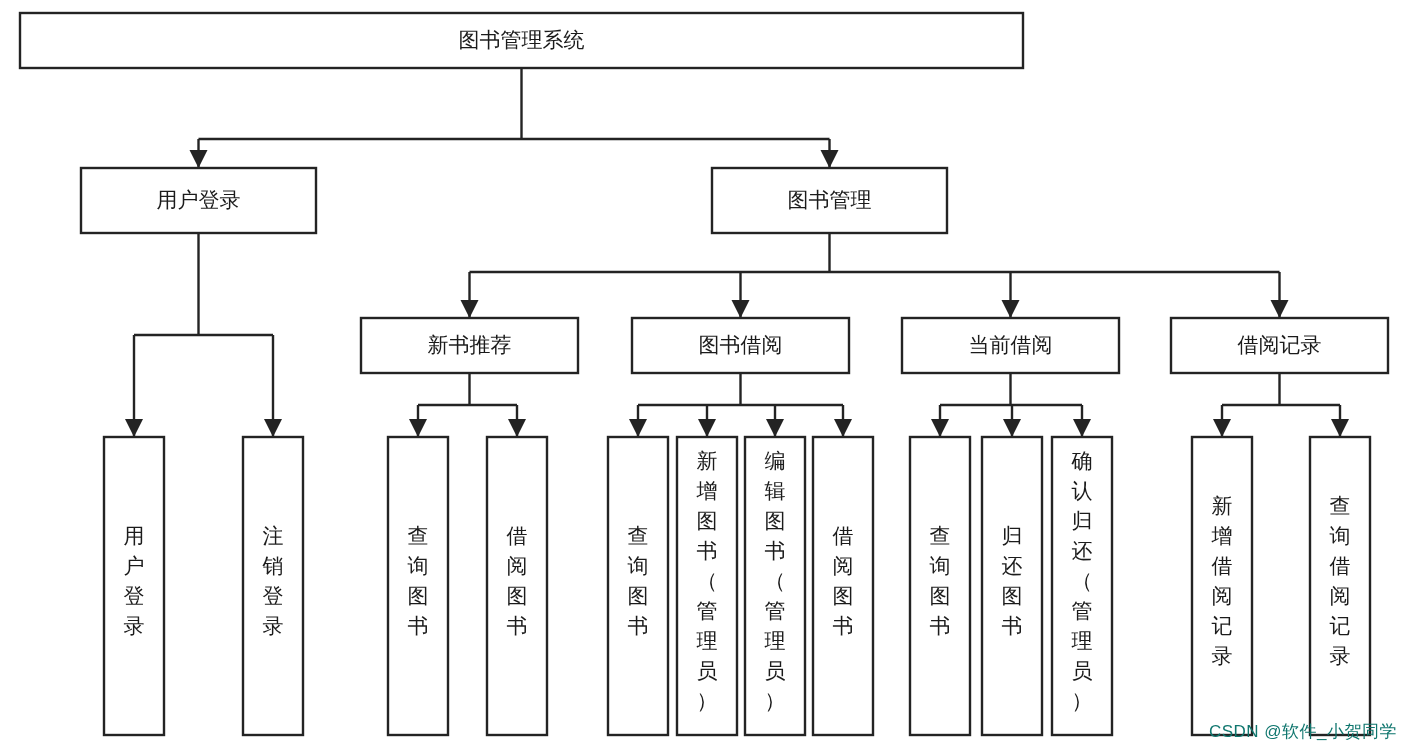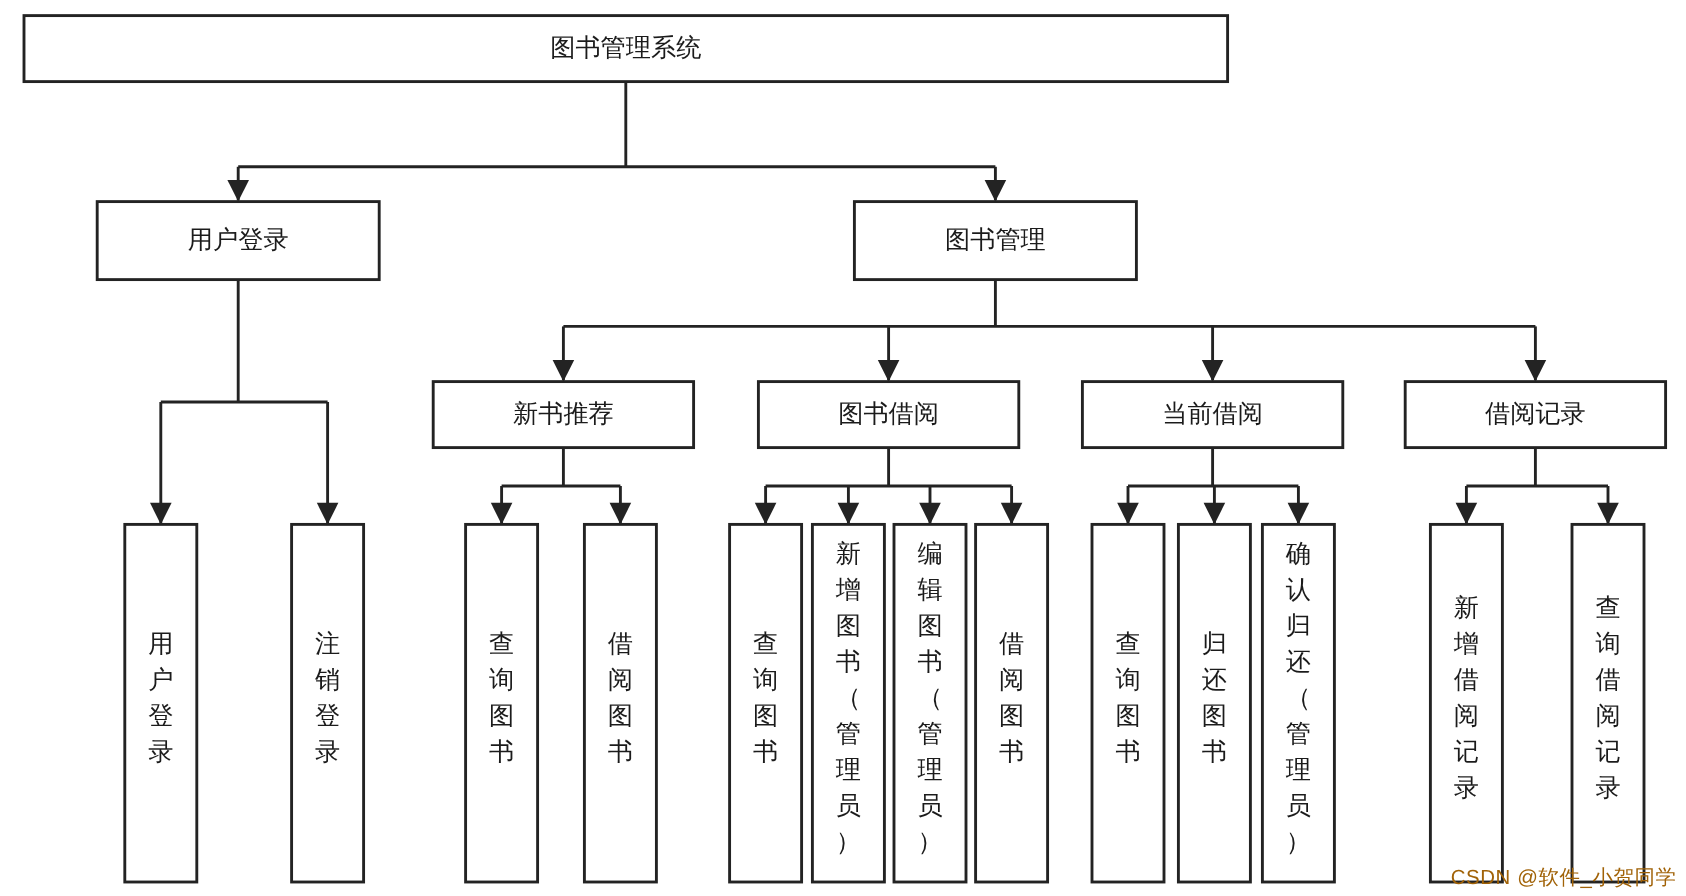--- a/index.html
+++ b/index.html
@@ -54,21 +54,21 @@
     fill: #1b1b1b;
     font-size: 21px;
     text-anchor: middle;
   }
   .watermark {
     position: absolute;
     right: 8px;
     bottom: 4px;
     font-family: "Liberation Sans", "DejaVu Sans", sans-serif;
     font-size: 17px;
-    color: #a16207;
+    color: #0f766e;
     letter-spacing: 0.5px;
     white-space: nowrap;
     user-select: none;
   }
 </style>
 </head>
 <body>
 
 <div id="diagram-root">
   <svg id="flow" viewBox="0 0 1405 747">

